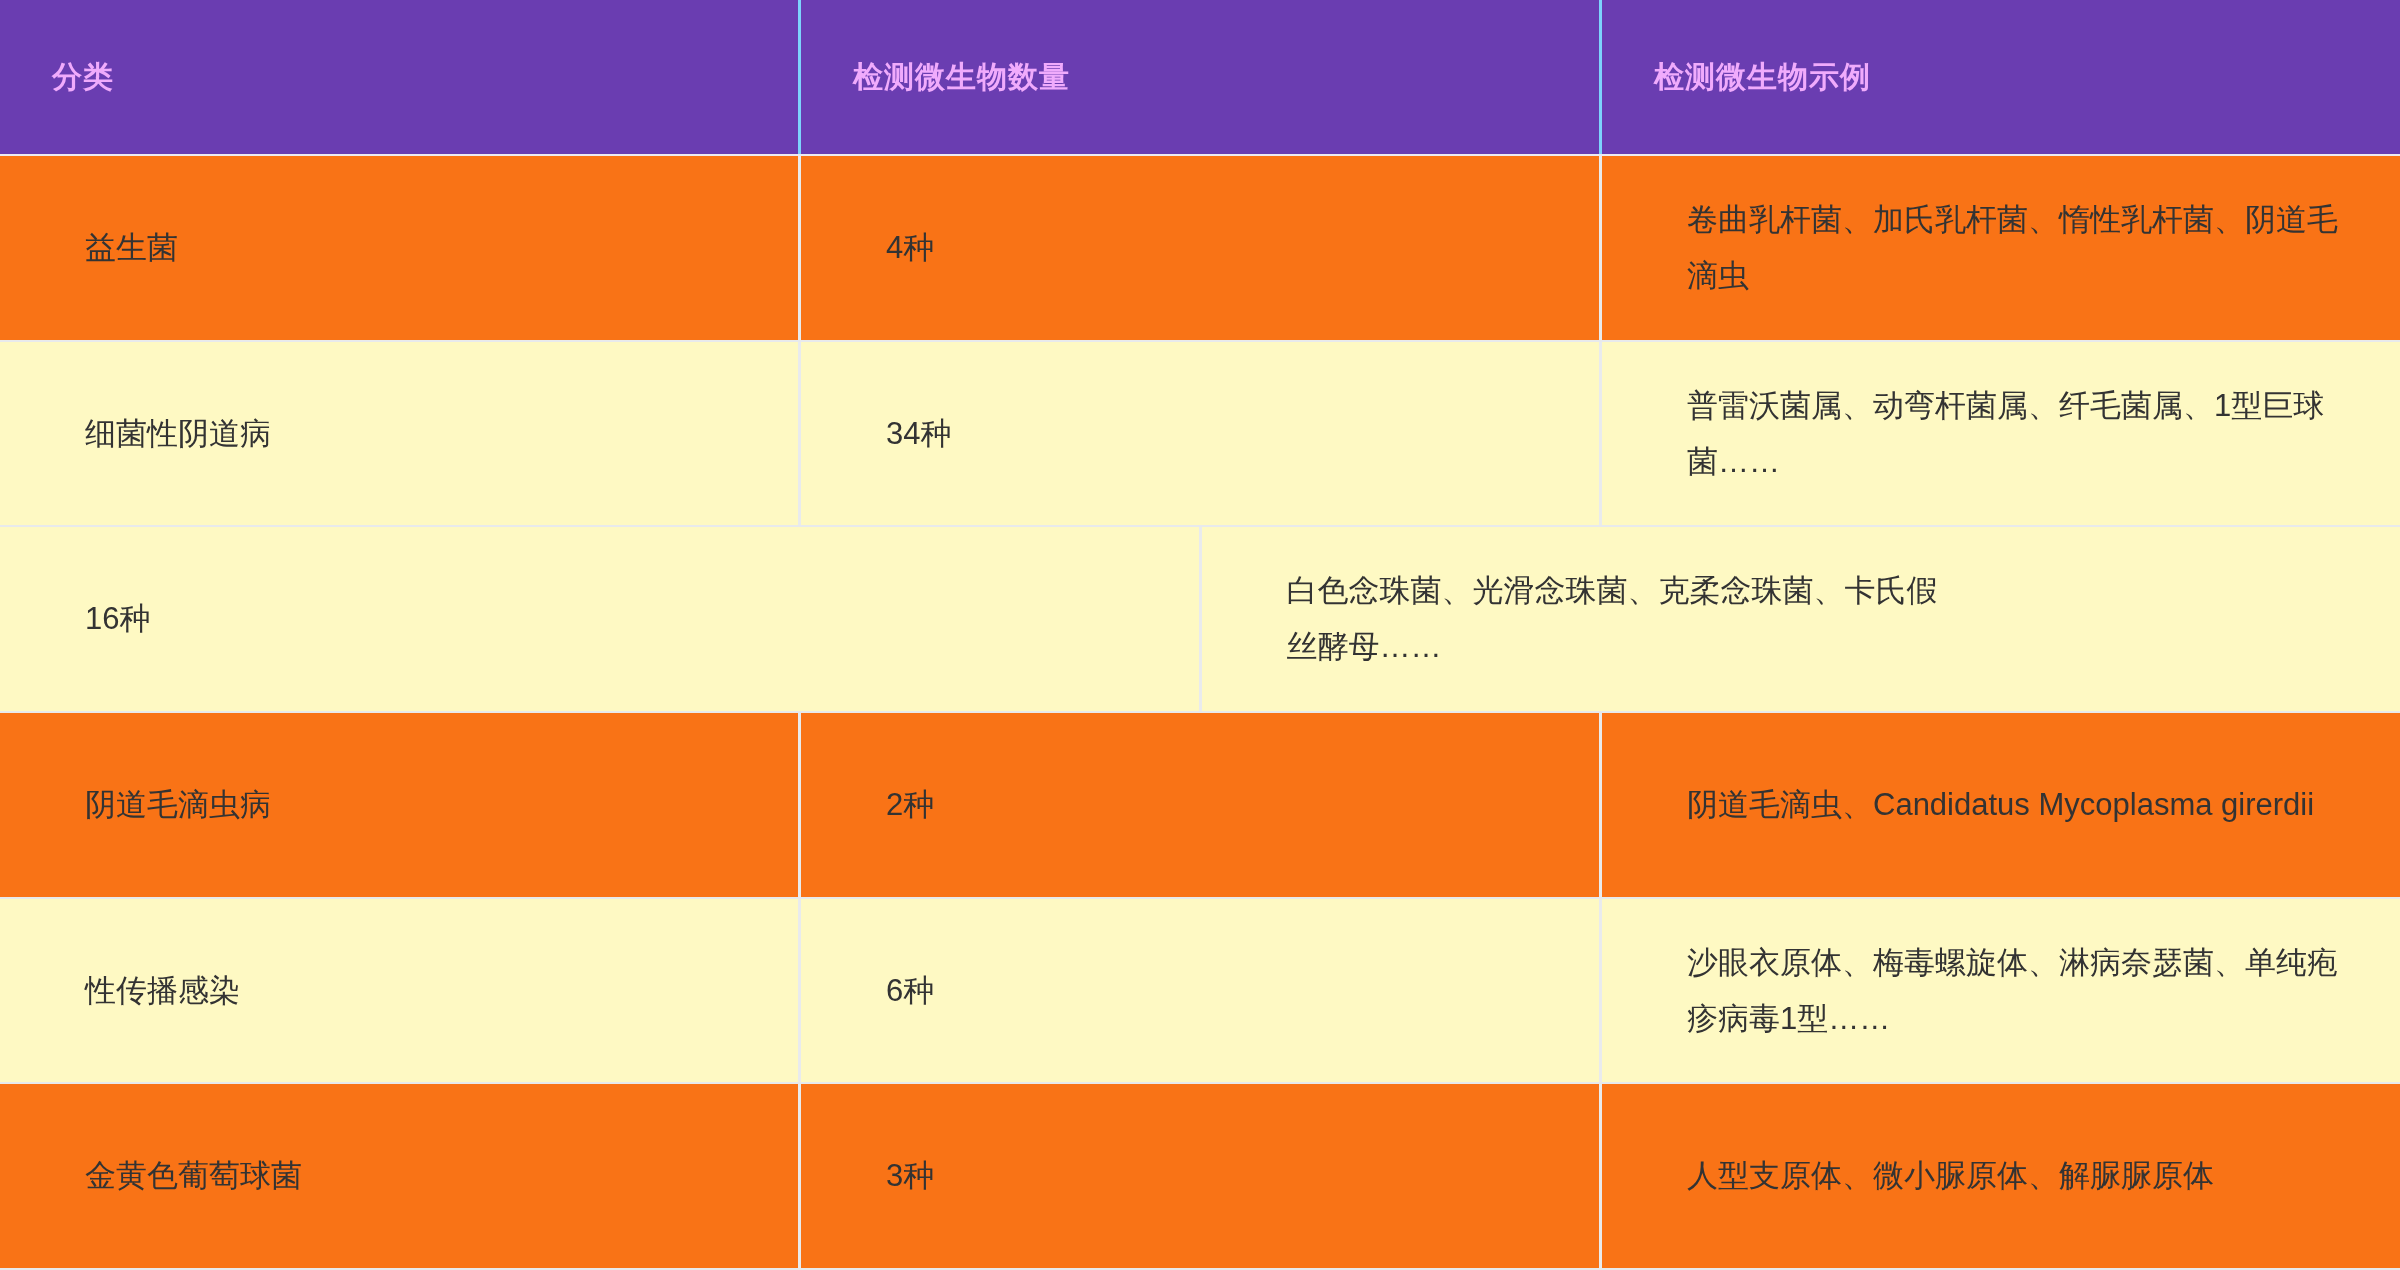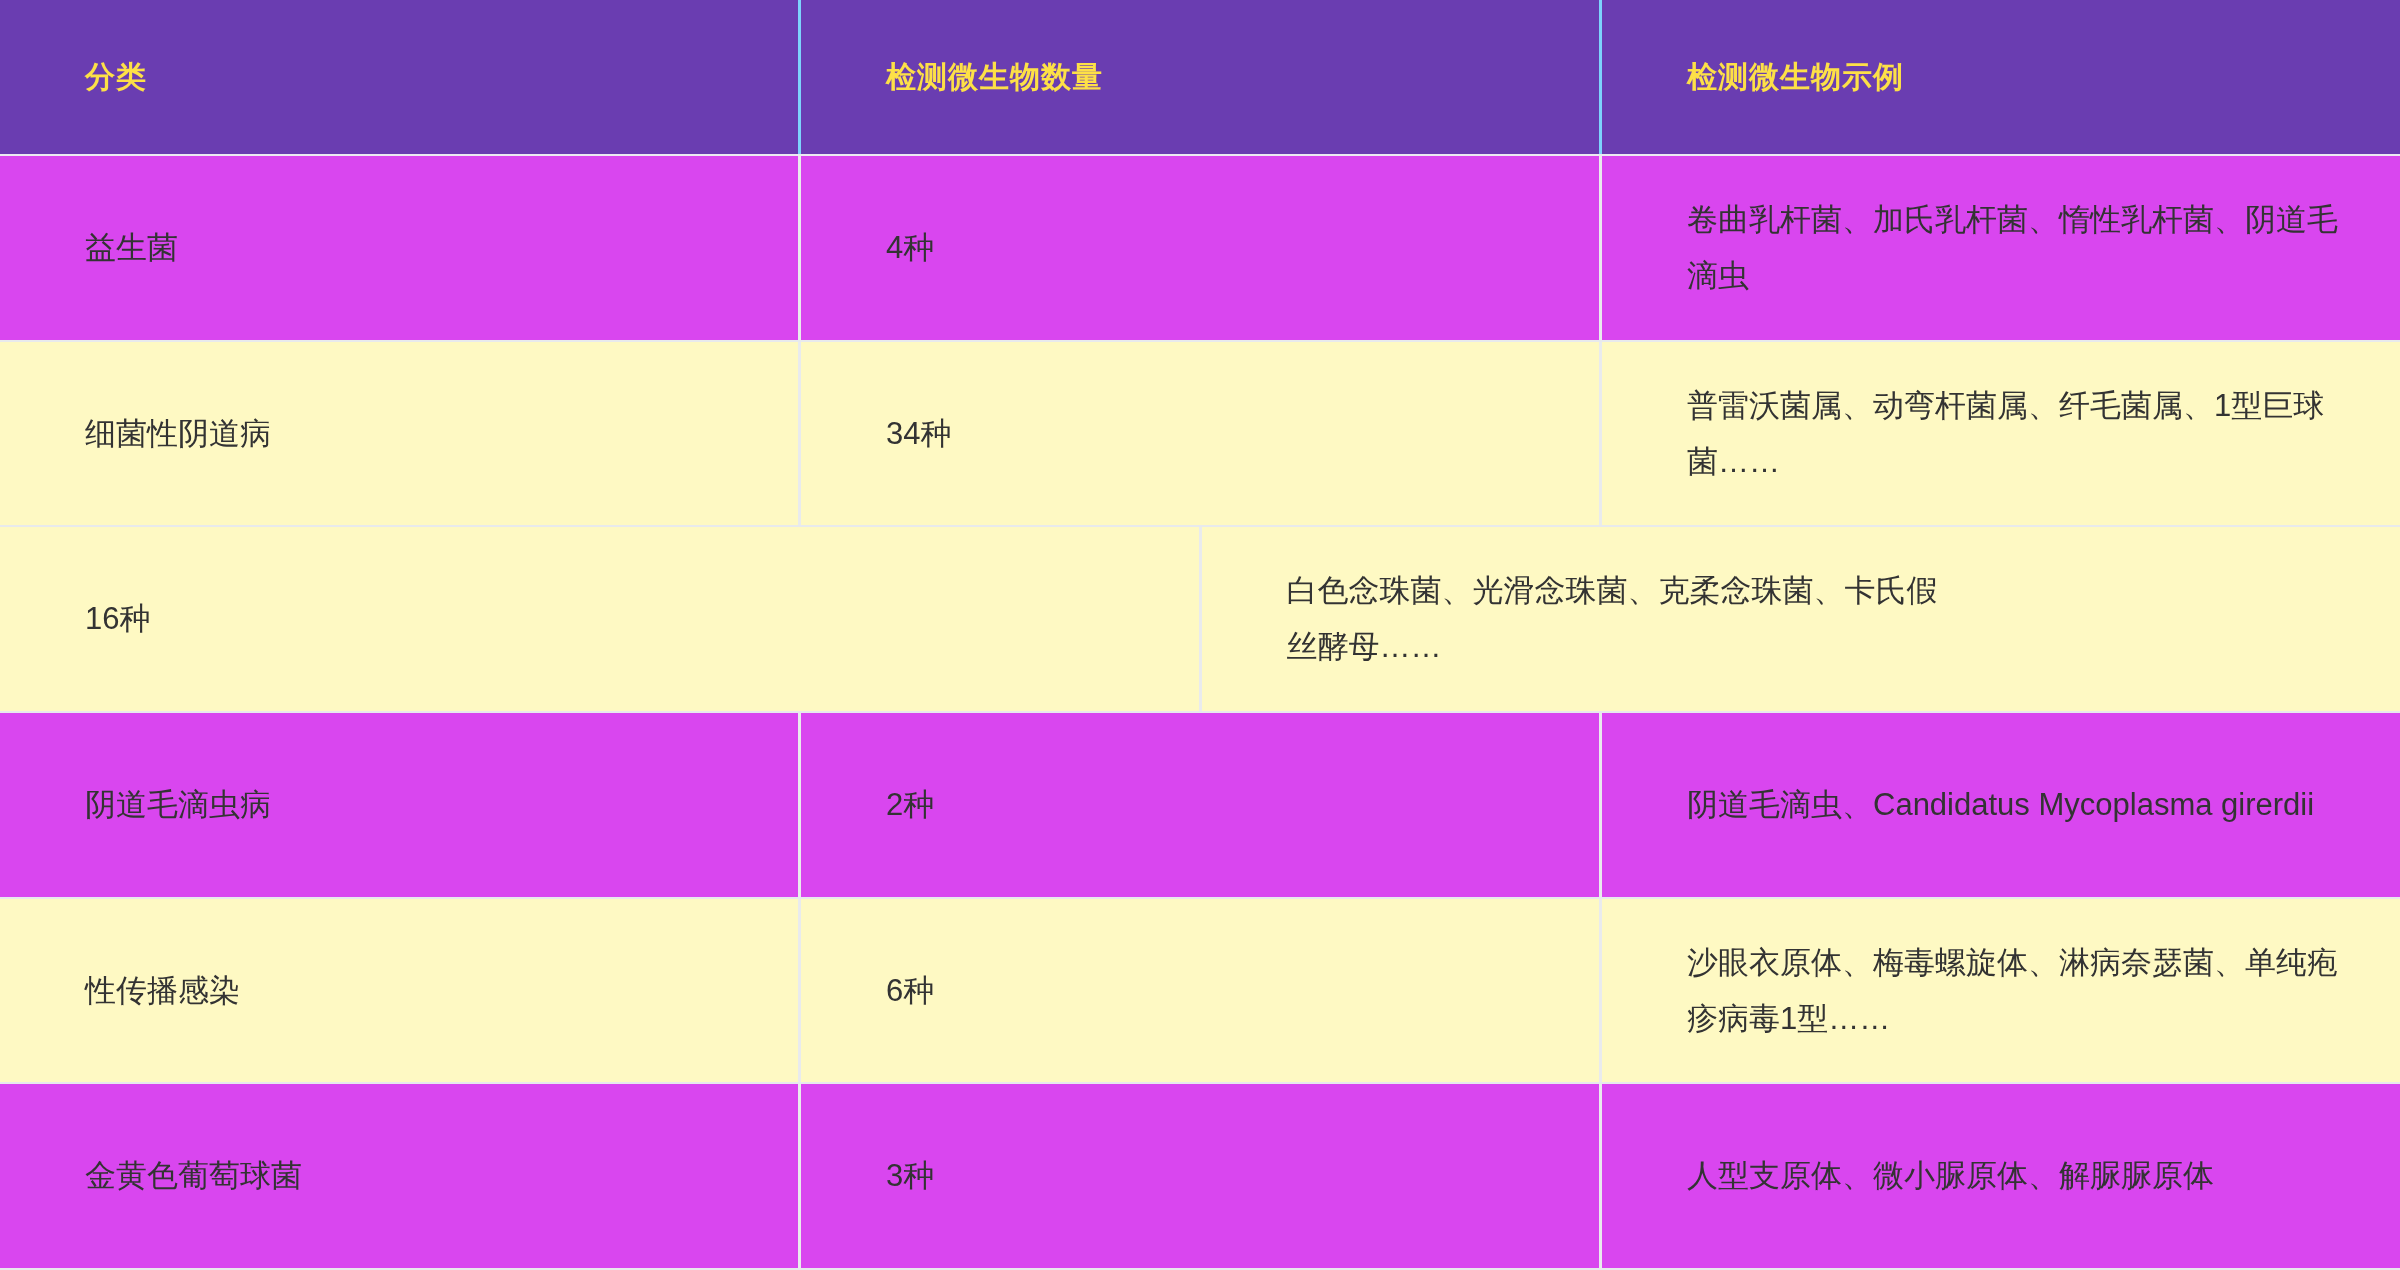--- a/index.html
+++ b/index.html
@@ -21,37 +21,37 @@
     display: flex;
     height: 156px;
     flex: 0 0 156px;
     background: #6a3db1;
     border-bottom: 2px solid #edebf2;
   }
   .hcell {
     flex: 1 1 0;
     display: flex;
     align-items: center;
-    padding: 0 60px 0 85px;
-    color: #fde047;
+    padding: 0 60px 0 52px;
+    color: #f0abfc;
     font-size: 30px;
     font-weight: bold;
     letter-spacing: 1px;
   }
   .hcell + .hcell { border-left: 3px solid #7dd3fc; text-align: center; }
   .tbody {
     display: flex;
     flex-direction: column;
     flex: 1 1 auto;
   }
   .row {
     display: flex;
     flex: 1 1 0;
     min-height: 0;
-    background: #d946ef;
+    background: #f97316;
     border-bottom: 2px solid #e8eaec;
   }
   .row.alt { background: #fef9c3; }
   .cell {
     flex: 1 1 0;
     display: flex;
     align-items: center;
     padding: 0 60px 0 85px;
     color: #333333;
     font-size: 31px;

